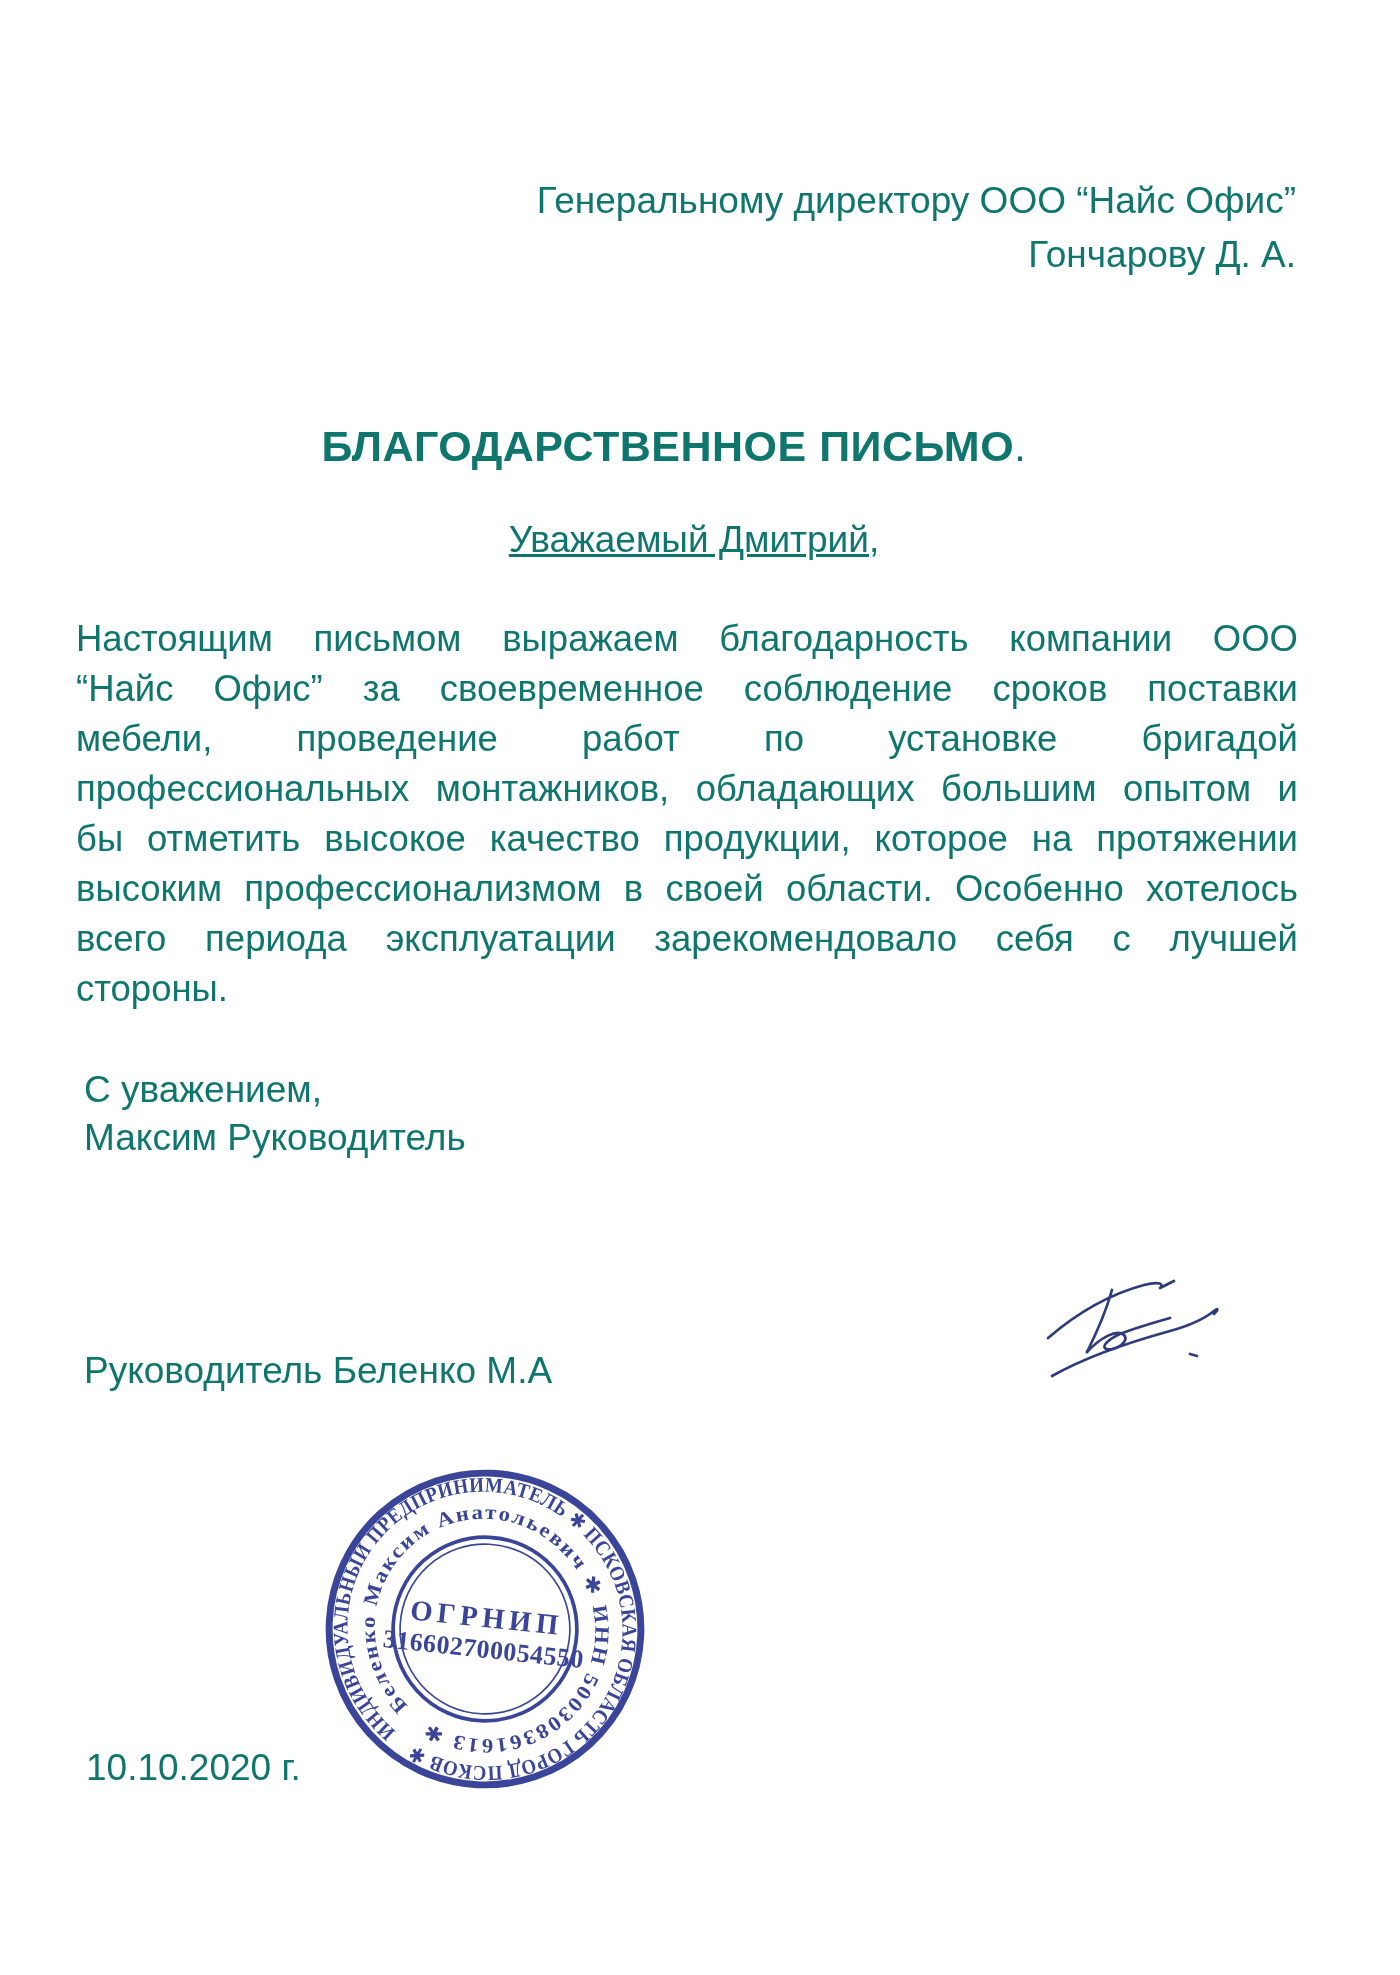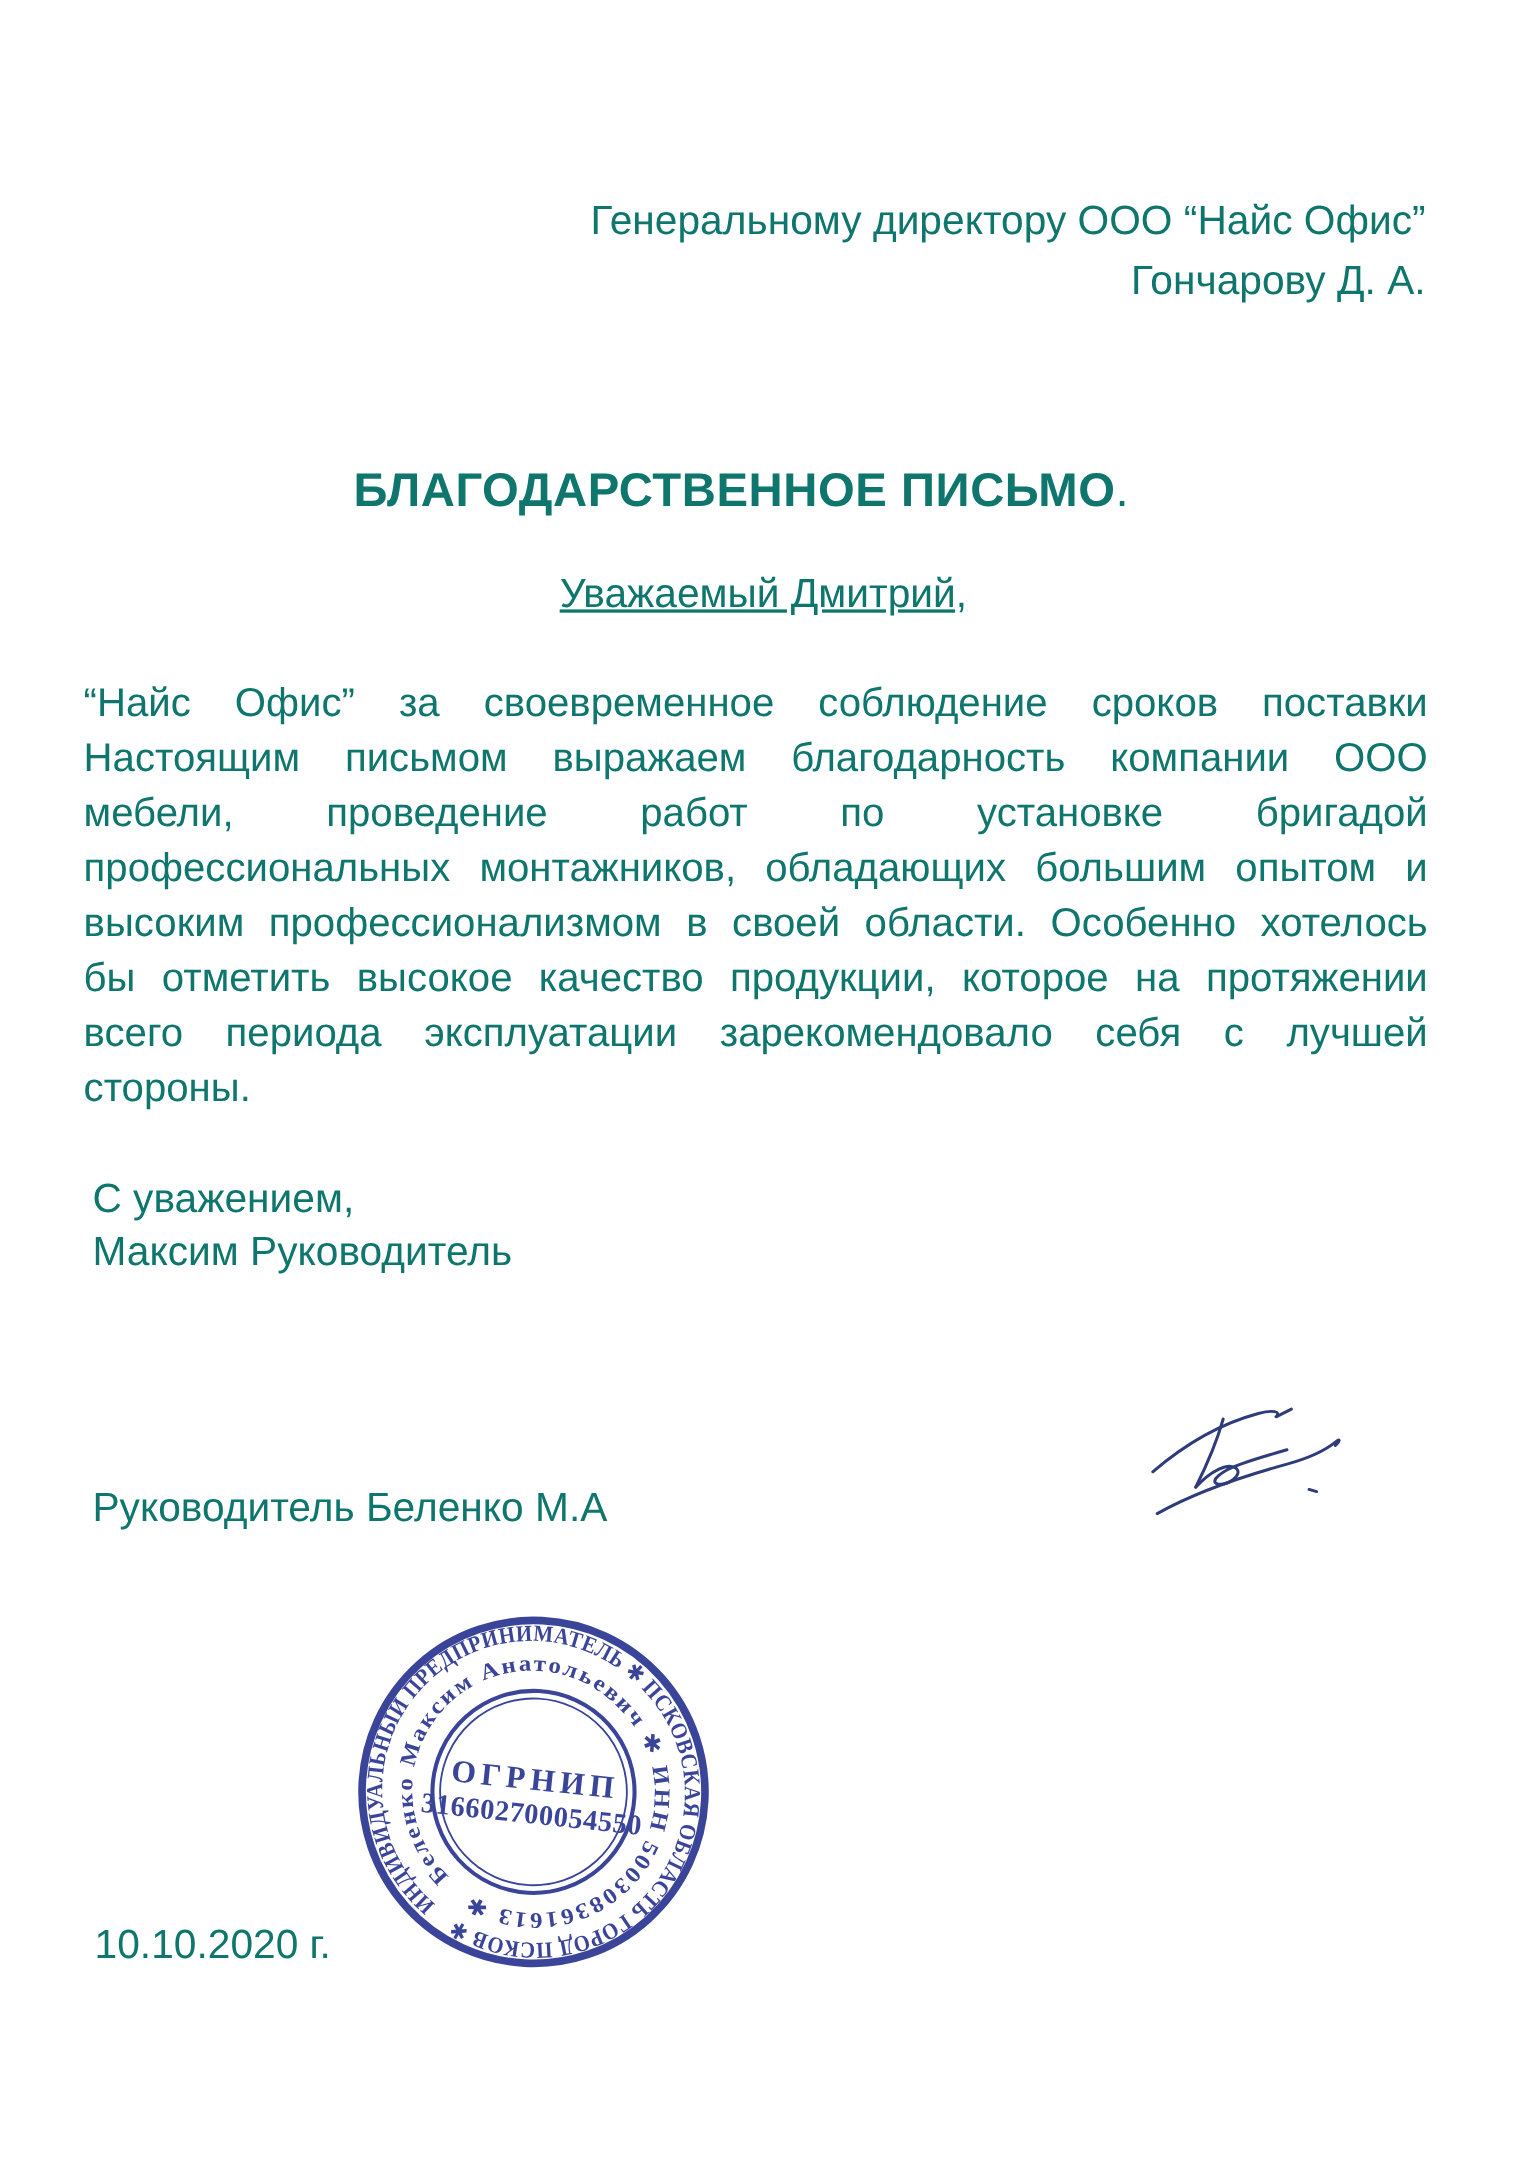--- a/index.html
+++ b/index.html
@@ -55,26 +55,26 @@
   <div class="recipient">
     <div>Генеральному директору ООО “Найс Офис”</div>
     <div>Гончарову Д. А.</div>
   </div>
 
   <div class="letter-title"><span>БЛАГОДАРСТВЕННОЕ ПИСЬМО</span><span class="dot">.</span></div>
 
   <div class="salutation">Уважаемый Дмитрий,</div>
 
   <div class="body-par">
+    <div class="jline">Настоящим письмом выражаем благодарность компании ООО</div>
     <div class="jline">“Найс Офис” за своевременное соблюдение сроков поставки</div>
-    <div class="jline">Настоящим письмом выражаем благодарность компании ООО</div>
     <div class="jline">мебели, проведение работ по установке бригадой</div>
     <div class="jline">профессиональных монтажников, обладающих большим опытом и</div>
+    <div class="jline">бы отметить высокое качество продукции, которое на протяжении</div>
     <div class="jline">высоким профессионализмом в своей области. Особенно хотелось</div>
-    <div class="jline">бы отметить высокое качество продукции, которое на протяжении</div>
     <div class="jline">всего периода эксплуатации зарекомендовало себя с лучшей</div>
     <div class="jlast">стороны.</div>
   </div>
 
   <div class="closing">
     <div>С уважением,</div>
     <div>Максим Руководитель</div>
   </div>
 
   <svg class="signature" width="200" height="118" viewBox="0 0 200 118">

